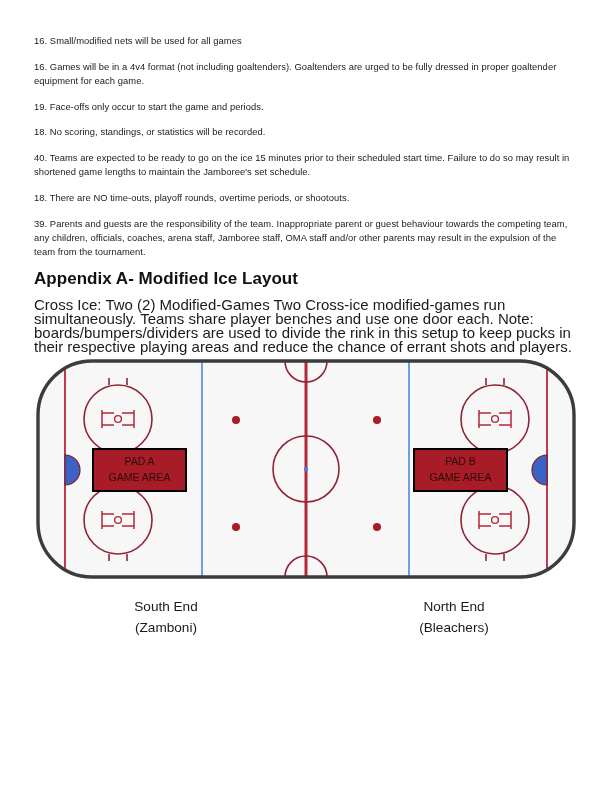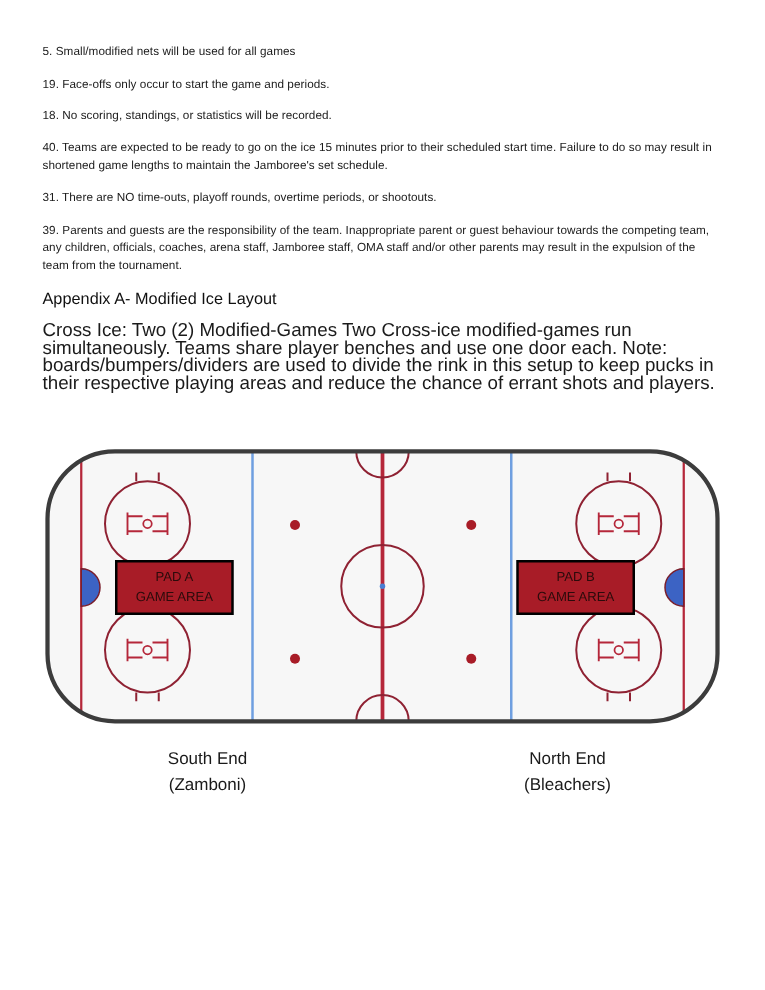--- a/index.html
+++ b/index.html
@@ -30,23 +30,23 @@
   p.rule {
     margin: 0 0 11.5px 0;
     font-size: 9.4px;
     line-height: 14.2px;
     letter-spacing: 0.005em;
     color: #1a1a1a;
     text-align: left;
   }
   h2.appendix {
     margin: 6px 0 11px 0;
-    font-size: 13px;
+    font-size: 17px;
     line-height: 16px;
-    font-weight: normal;
+    font-weight: bold;
     color: #111111;
     letter-spacing: 0.002em;
   }
   p.intro {
     margin: 0 0 12px 0;
     font-size: 15px;
     line-height: 14.2px;
     color: #1a1a1a;
   }
   
@@ -76,25 +76,26 @@
   .end-label.south { left: 42px; width: 180px; }
   .end-label.north { left: 330px; width: 180px; }
   .end-label .sub { display: block; }
 </style>
 </head>
 <body>
 
 <div class="page">
 
   <div class="content">
-    <p class="rule">5. Small/modified nets will be used for all games</p>
+    <p class="rule">16. Small/modified nets will be used for all games</p>
+    <p class="rule">16. Games will be in a 4v4 format (not including goaltenders). Goaltenders are urged to be fully dressed in proper goaltender equipment for each game.</p>
     <p class="rule">19. Face-offs only occur to start the game and periods.</p>
     <p class="rule">18. No scoring, standings, or statistics will be recorded.</p>
     <p class="rule">40. Teams are expected to be ready to go on the ice 15 minutes prior to their scheduled start time. Failure to do so may result in shortened game lengths to maintain the Jamboree's set schedule.</p>
-    <p class="rule">31. There are NO time-outs, playoff rounds, overtime periods, or shootouts.</p>
+    <p class="rule">18. There are NO time-outs, playoff rounds, overtime periods, or shootouts.</p>
     <p class="rule">39. Parents and guests are the responsibility of the team. Inappropriate parent or guest behaviour towards the competing team, any children, officials, coaches, arena staff, Jamboree staff, OMA staff and/or other parents may result in the expulsion of the team from the tournament.</p>
 
     <h2 class="appendix">Appendix A- Modified Ice Layout</h2>
     <p class="intro">Cross Ice: Two (2) Modified-Games Two Cross-ice modified-games run simultaneously. Teams share player benches and use one door each. Note: boards/bumpers/dividers are used to divide the rink in this setup to keep pucks in their respective playing areas and reduce the chance of errant shots and players.</p>
   </div>
 
   <div class="rink-wrap">
     <svg class="rink-svg" width="544" height="224" viewBox="0 0 544 224" xmlns="http://www.w3.org/2000/svg">
       <defs>
         <clipPath id="rinkClip">

